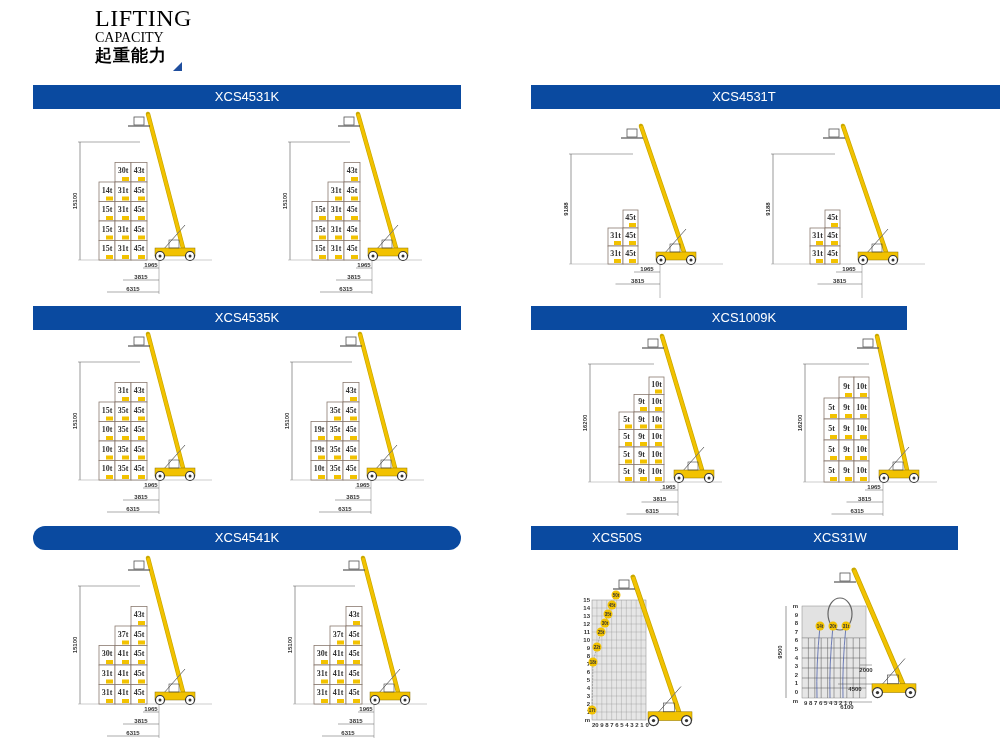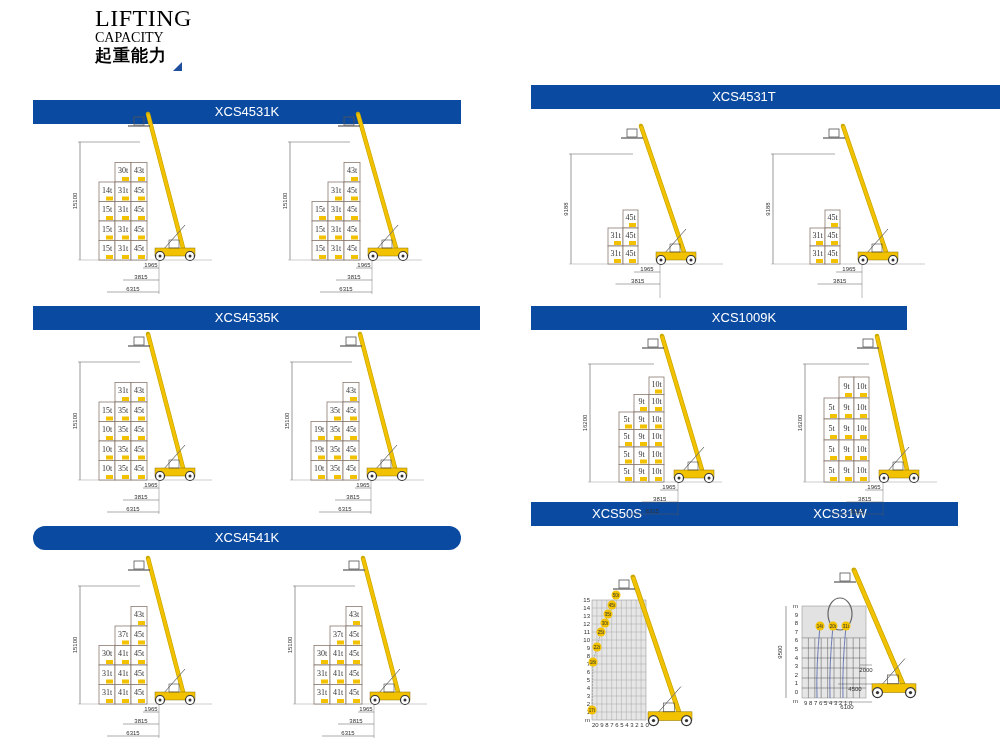--- a/index.html
+++ b/index.html
@@ -4,51 +4,51 @@
 <style>
   html,body{margin:0;padding:0;background:#fff;}
   body{width:1000px;height:750px;position:relative;overflow:hidden;font-family:"Liberation Sans",sans-serif;}
   .brand{position:absolute;left:95px;top:6px;color:#000000;}
   .brand .t1{font-family:"Liberation Serif",serif;font-size:24px;line-height:24px;letter-spacing:0.5px;}
   .brand .t2{font-family:"Liberation Serif",serif;font-size:14px;line-height:16px;}
   .brand .t3{font-family:Liberation Mono, monospace;font-size:17px;line-height:22px;font-weight:bold;letter-spacing:1px;}
   .brand .tri{position:absolute;left:78px;top:56px;width:0;height:0;border-left:9px solid transparent;border-bottom:9px solid #1f4e9e;}
   .bar{position:absolute;height:24px;background:#0a4aa0;color:#fff;font-family:"Liberation Sans",sans-serif;font-size:13px;line-height:24px;}
   .bar span{position:absolute;top:0;transform:translateX(-50%);}
-  .diag{position:absolute;}
+  .diag{position:absolute;font-weight:bold;}
   .diag svg{overflow:visible;}
   .lbl{font-family:"Liberation Serif",serif;font-size:8px;fill:#333;}
   .dim{font-family:"Liberation Sans",sans-serif;font-size:6px;fill:#333;}
 </style>
 </head>
 <body>
 
 <div class="brand">
   <div class="t1">LIFTING</div>
   <div class="t2">CAPACITY</div>
   <div class="t3">起重能力</div>
   <div class="tri"></div>
 </div>
 
-<div class="bar" style="left:33px;top:85px;width:428px;margin-top:15px;">
+<div class="bar" style="left:33px;top:85px;width:428px;">
   <span style="left:214px">XCS4531K</span>
 </div>
 <div class="bar" style="left:531px;top:85px;width:476px;">
   <span style="left:213px">XCS4531T</span>
 </div>
-<div class="bar" style="left:33px;top:306px;width:428px;padding-left:19px;">
+<div class="bar" style="left:33px;top:306px;width:428px;">
   <span style="left:214px">XCS4535K</span>
 </div>
 <div class="bar" style="left:531px;top:306px;width:376px;">
   <span style="left:213px">XCS1009K</span>
 </div>
 <div class="bar" style="left:33px;top:526px;width:428px;border-radius:12px;">
   <span style="left:214px">XCS4541K</span>
 </div>
-<div class="bar" style="left:531px;top:502px;width:427px;">
+<div class="bar" style="left:531px;top:526px;width:427px;">
   <span style="left:86px">XCS50S</span>
   <span style="left:309px">XCS31W</span>
 </div>
 
 <div id="diagrams">
     <div class="diag" style="left: 72px; top: 112px;"><svg width="150" height="190">
         <line x1="8" y1="30" x2="8" y2="148" stroke="#555" stroke-width="0.6"></line>
         <line x1="6" y1="30" x2="68" y2="30" stroke="#555" stroke-width="0.5"></line>
         <line x1="6" y1="148" x2="140" y2="148" stroke="#999" stroke-width="0.5"></line>
         <text x="5" y="89" class="dim" text-anchor="middle" transform="rotate(-90 5 89)">15100</text>

